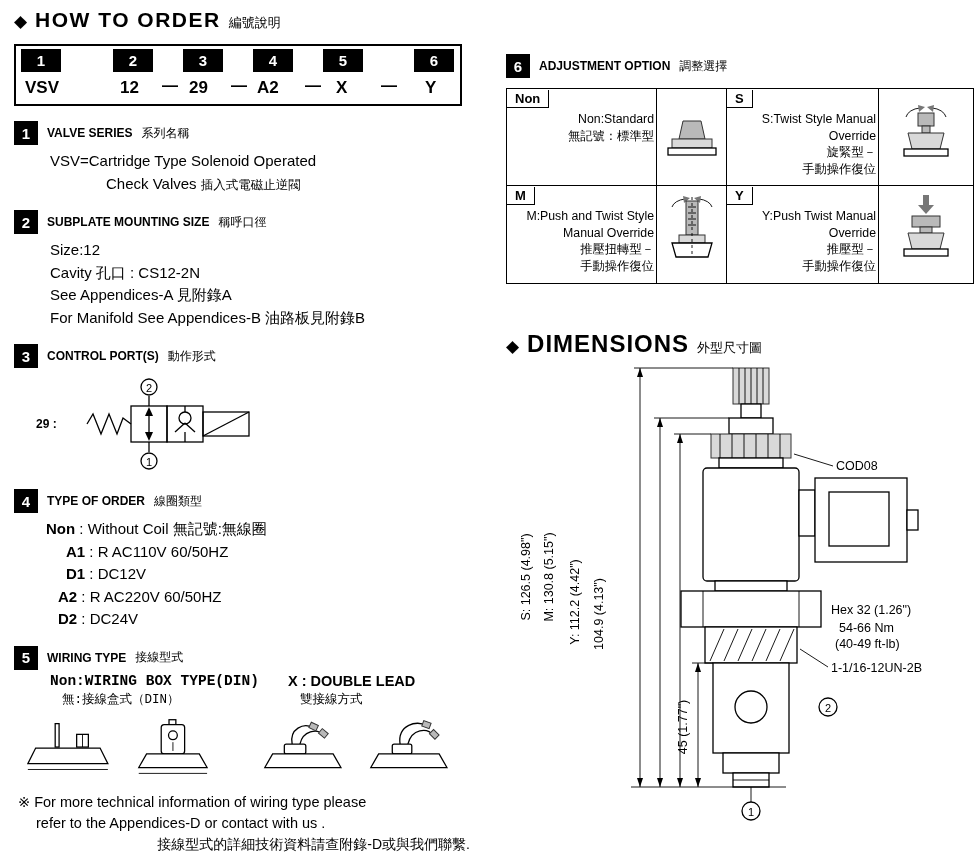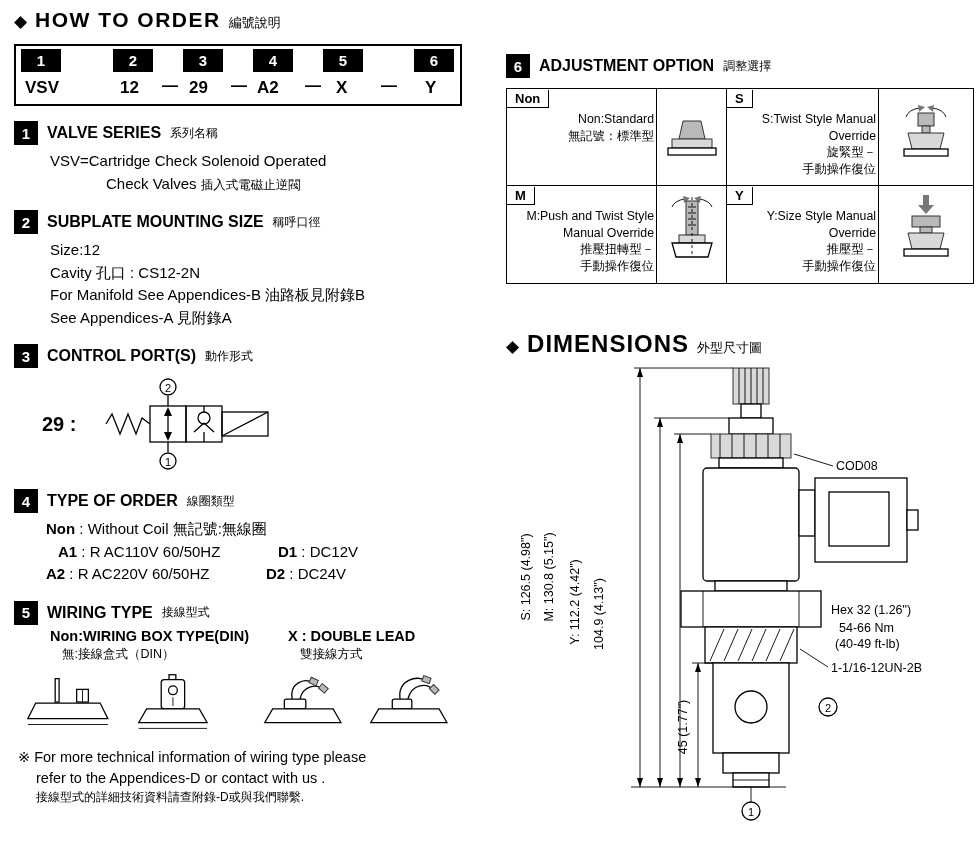--- a/index.html
+++ b/index.html
@@ -24,42 +24,42 @@
   .codecell { position:absolute; top:32px; font-size:17px; font-weight:bold; }
   .dashcell { position:absolute; top:31px; font-size:16px; font-weight:bold; }
   .n1{left:5px}.n2{left:97px}.n3{left:167px}.n4{left:237px}.n5{left:307px}.n6{left:398px}
   .c1{left:9px}.c2{left:104px}.c3{left:173px}.c4{left:241px}.c5{left:320px}.c6{left:409px}
   .d1{left:146px}.d2{left:215px}.d3{left:289px}.d4{left:365px}
 
   .section  { margin-top:15px; }
   .sec-head { display:flex; align-items:center; gap:9px; }
   .num-box  { min-width:24px; height:24px; background:#000; color:#fff; font-weight:bold; font-size:15px;
               display:flex; align-items:center; justify-content:center; }
-  .sec-title{ font-size:16px; font-weight:bold; }
+  .sec-title{ font-size:12px; font-weight:bold; }
   .sec-sub  { font-size:12px; }
   .sec-body { margin:5px 0 0 36px; font-size:15px; line-height:1.5; }
   .cjk-inline { font-size:12.5px; }
   .center-line { margin-left:56px; }
   .bold { font-weight:bold; }
 
   .coil-row { display:flex; }
   .coil-left { width:220px; }
 
   .sym-row { display:flex; align-items:center; gap:12px; margin:6px 0 0 22px; }
-  .sym-label { font-size:20px; font-weight:bold;margin-left:6px; }
+  .sym-label { font-size:12px; font-weight:bold; }
 
   .wiring-opts { display:flex; margin:3px 0 0 36px; font-size:14.5px; }
-  .w-opt-left  { width:238px; }
+  .w-opt-left  { width:238px;font-family:Liberation Mono, monospace; }
   .w-opt-cjk   { font-size:12.5px; margin-left:12px; margin-top:2px; }
   .wiring-icons{ display:flex; align-items:flex-end; margin:10px 0 0 8px; }
   .wicon { margin-right:14px; }
   .wicon.gap { margin-left:26px; }
   .wiring-note { margin:12px 0 0 4px; font-size:14.5px; line-height:1.45; }
   .wiring-note .ind { margin-left:18px; }
-  .note-cjk { font-size:12px; }
+  .note-cjk { font-size:14px;text-align:right; }
 
   .adj-table { display:grid; grid-template-columns:150px 70px 152px 94px; grid-auto-rows:97px;
                border:1px solid #000; width:468px; margin-top:10px; }
   .adj-cell  { border-right:1px solid #000; border-bottom:1px solid #000; overflow:hidden; background:#fff; }
   .adj-cell.lastcol { border-right:none; }
   .adj-cell.lastrow { border-bottom:none; }
   .adj-cell.img { display:flex; align-items:center; justify-content:center; }
   .adj-label { display:inline-block; border-right:1px solid #000; border-bottom:1px solid #000;
                padding:1px 8px; font-weight:bold; font-size:13px; background:#fff; }
   .adj-lines { padding:3px 2px 0 7px; font-size:12.3px; line-height:1.35;text-align:right; }
@@ -107,39 +107,39 @@
     <span class="codecell c6">Y</span>
   </div>
 
   <div class="section">
     <div class="sec-head">
       <span class="num-box">1</span>
       <span class="sec-title">VALVE SERIES</span>
       <span class="sec-sub">系列名稱</span>
     </div>
     <div class="sec-body">
-      <div>VSV=Cartridge Check Solenoid Operated</div>
+      <div>VSV=Cartridge Type Solenoid Operated</div>
       <div class="center-line">
         <span>Check Valves</span>
         <span class="cjk-inline">插入式電磁止逆閥</span>
       </div>
     </div>
   </div>
 
   <div class="section">
     <div class="sec-head">
       <span class="num-box">2</span>
       <span class="sec-title">SUBPLATE MOUNTING SIZE</span>
       <span class="sec-sub">稱呼口徑</span>
     </div>
     <div class="sec-body">
       <div>Size:12</div>
       <div>Cavity 孔口 : CS12-2N</div>
+      <div>See Appendices-A 見附錄A</div>
       <div>For Manifold See Appendices-B 油路板見附錄B</div>
-      <div>See Appendices-A 見附錄A</div>
     </div>
   </div>
 
   <div class="section">
     <div class="sec-head">
       <span class="num-box">3</span>
       <span class="sec-title">CONTROL PORT(S)</span>
       <span class="sec-sub">動作形式</span>
     </div>
     <div class="sym-row">
@@ -179,25 +179,25 @@
   <div class="section">
     <div class="sec-head">
       <span class="num-box">4</span>
       <span class="sec-title">TYPE OF ORDER</span>
       <span class="sec-sub">線圈類型</span>
     </div>
     <div class="sec-body" style="margin-left:32px;">
       <div>
         <span class="bold">Non</span><span> : Without Coil 無記號:無線圈</span>
       </div>
-      <div class="coil-row" style="margin-left:12px;">
+      <div class="coil-row" style="margin-left:20px;flex-direction:column;">
         <span class="coil-left"><span class="bold">A1</span><span> : R AC110V  60/50HZ</span></span>
         <span><span class="bold">D1</span><span> : DC12V</span></span>
       </div>
-      <div class="coil-row" style="">
+      <div class="coil-row" style="margin-left:12px;flex-direction:column;">
         <span class="coil-left"><span class="bold">A2</span><span> : R AC220V  60/50HZ</span></span>
         <span><span class="bold">D2</span><span> : DC24V</span></span>
       </div>
     </div>
   </div>
 
   <div class="section">
     <div class="sec-head">
       <span class="num-box">5</span>
       <span class="sec-title">WIRING TYPE</span>
@@ -321,21 +321,21 @@
         <line class="thin" x1="26" y1="28" x2="34" y2="28"></line>
         <line class="thin" x1="26" y1="34" x2="34" y2="34"></line>
         <rect class="lfill" x="17" y="44" width="26" height="8"></rect>
         <polygon class="sfill" points="10,52 50,52 46,66 14,66"></polygon>
         <line class="thin" stroke-dasharray="3,3" x1="30" y1="6" x2="30" y2="66"></line>
       </svg>
     </div>
     <div class="adj-cell lastrow">
       <span class="adj-label">Y</span>
       <div class="adj-lines">
-        <div>Y:Size Style Manual</div>
+        <div>Y:Push Twist Manual</div>
         <div style="margin-left:10px">Override</div>
         <div>推壓型－</div>
         <div>手動操作復位</div>
       </div>
     </div>
     <div class="adj-cell lastrow lastcol img">
       <svg width="64" height="84" viewBox="0 0 64 84">
         <rect x="29" y="2" width="6" height="10" fill="#777"></rect>
         <polygon points="24,12 40,12 32,21" fill="#777"></polygon>
         <rect class="gfill" x="18" y="23" width="28" height="11"></rect>

